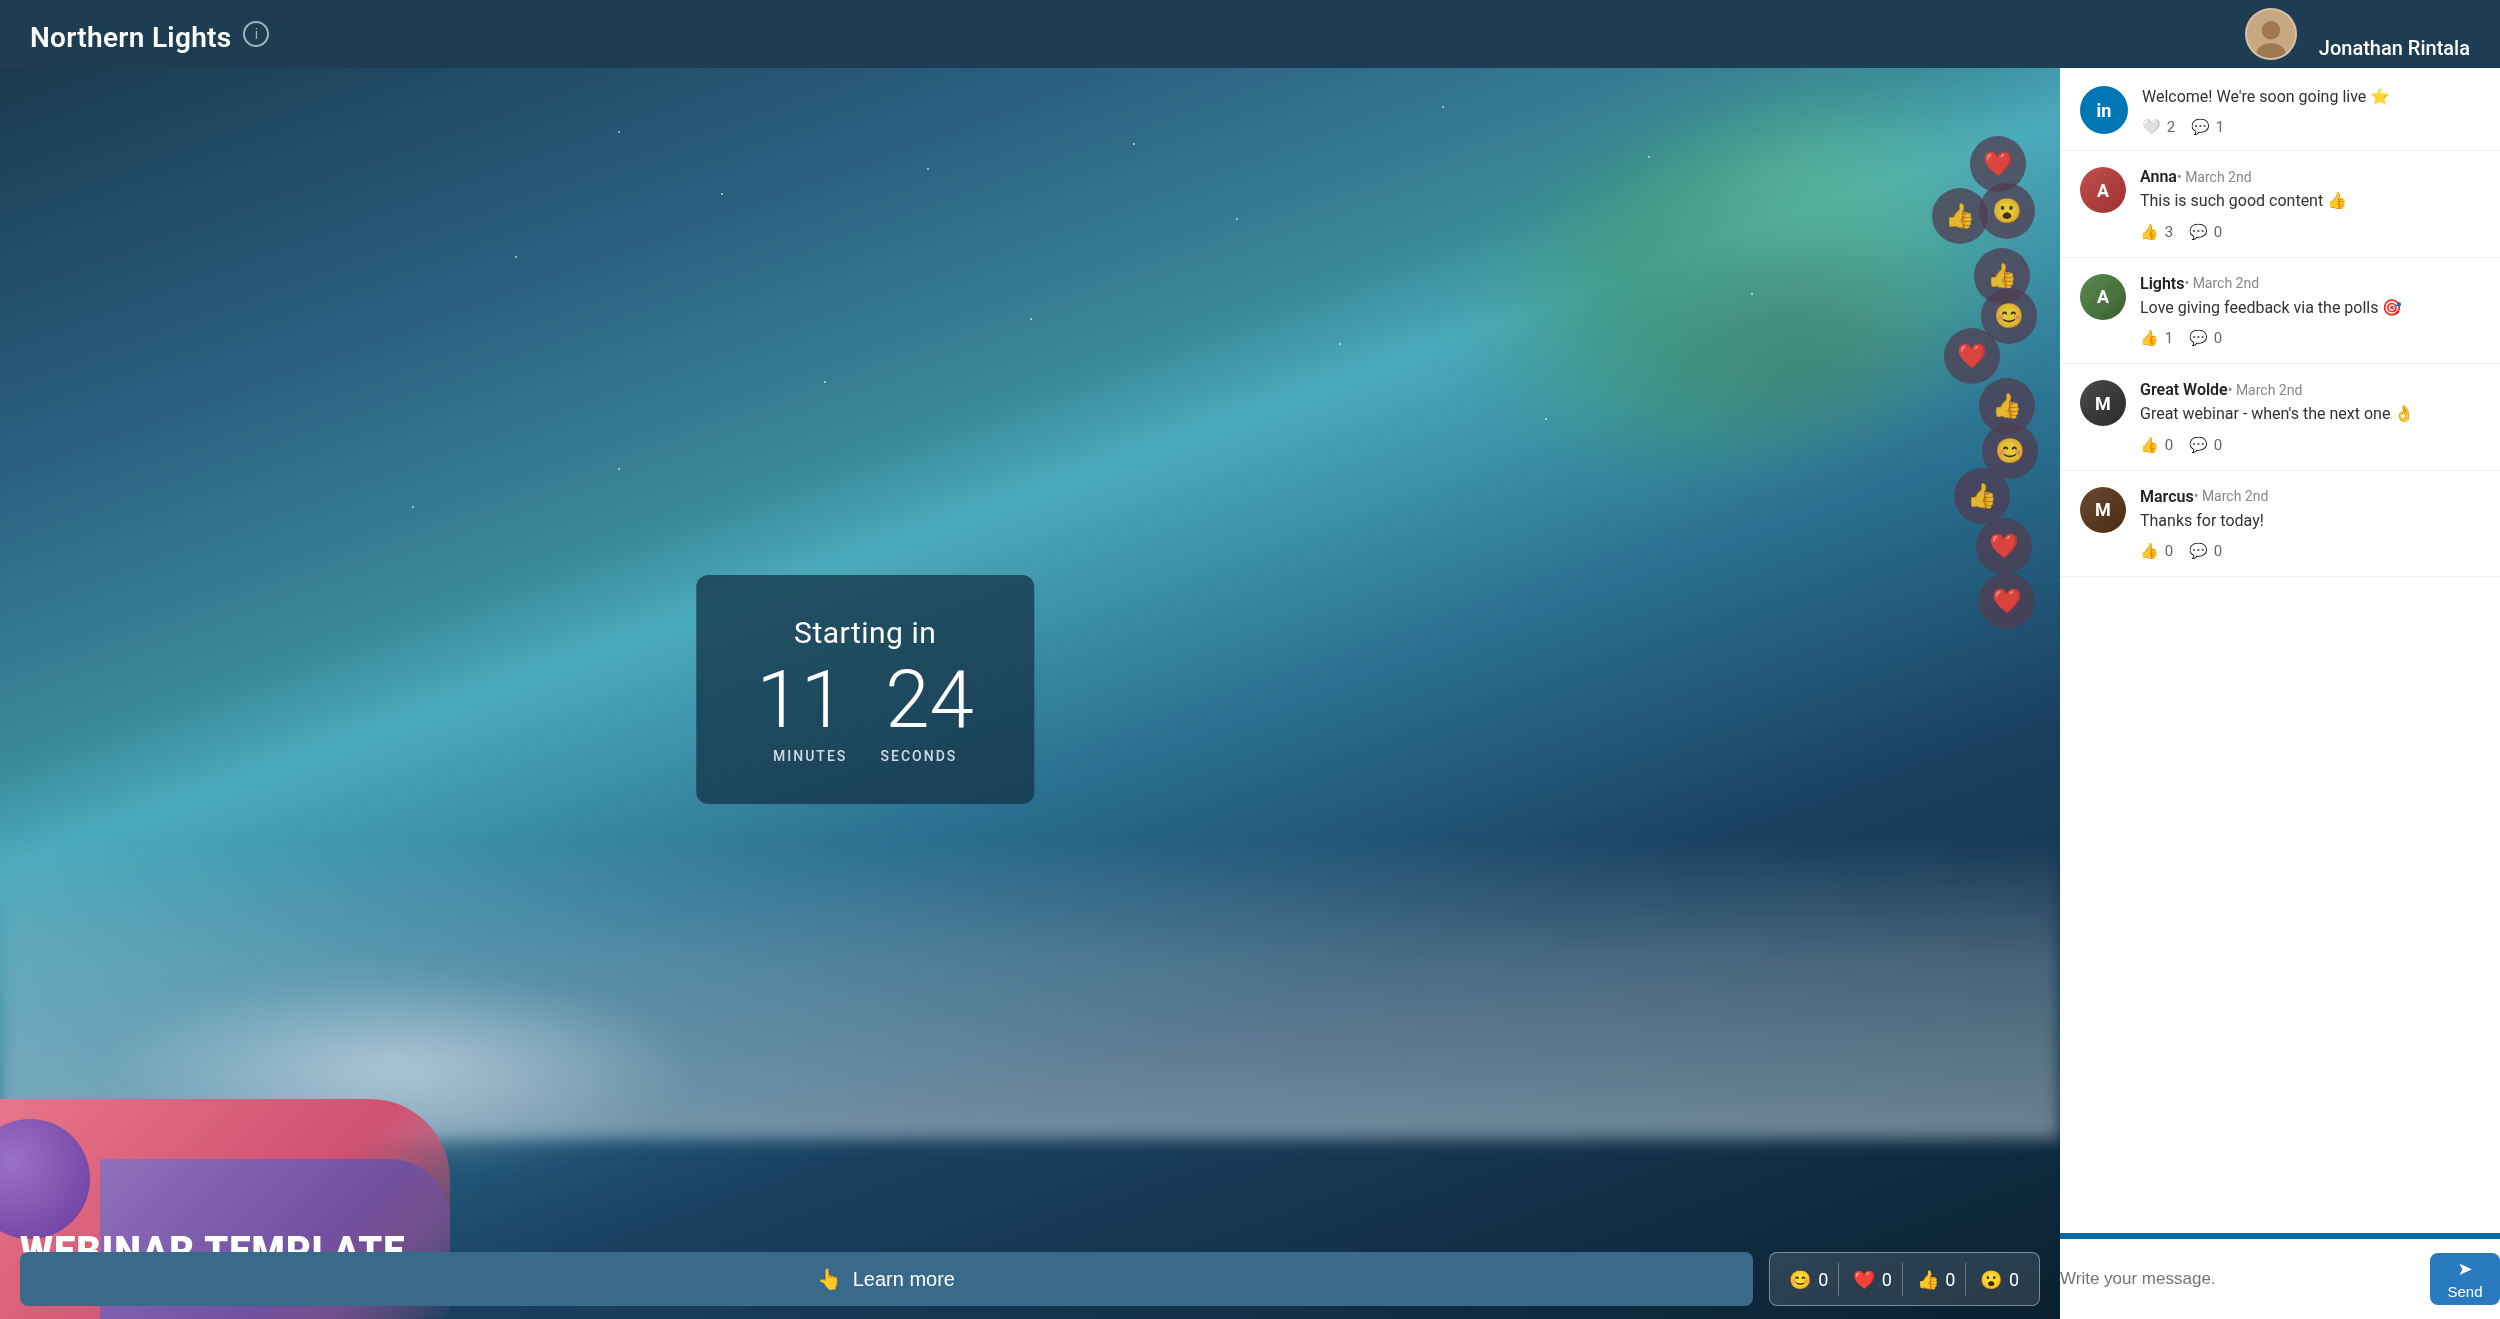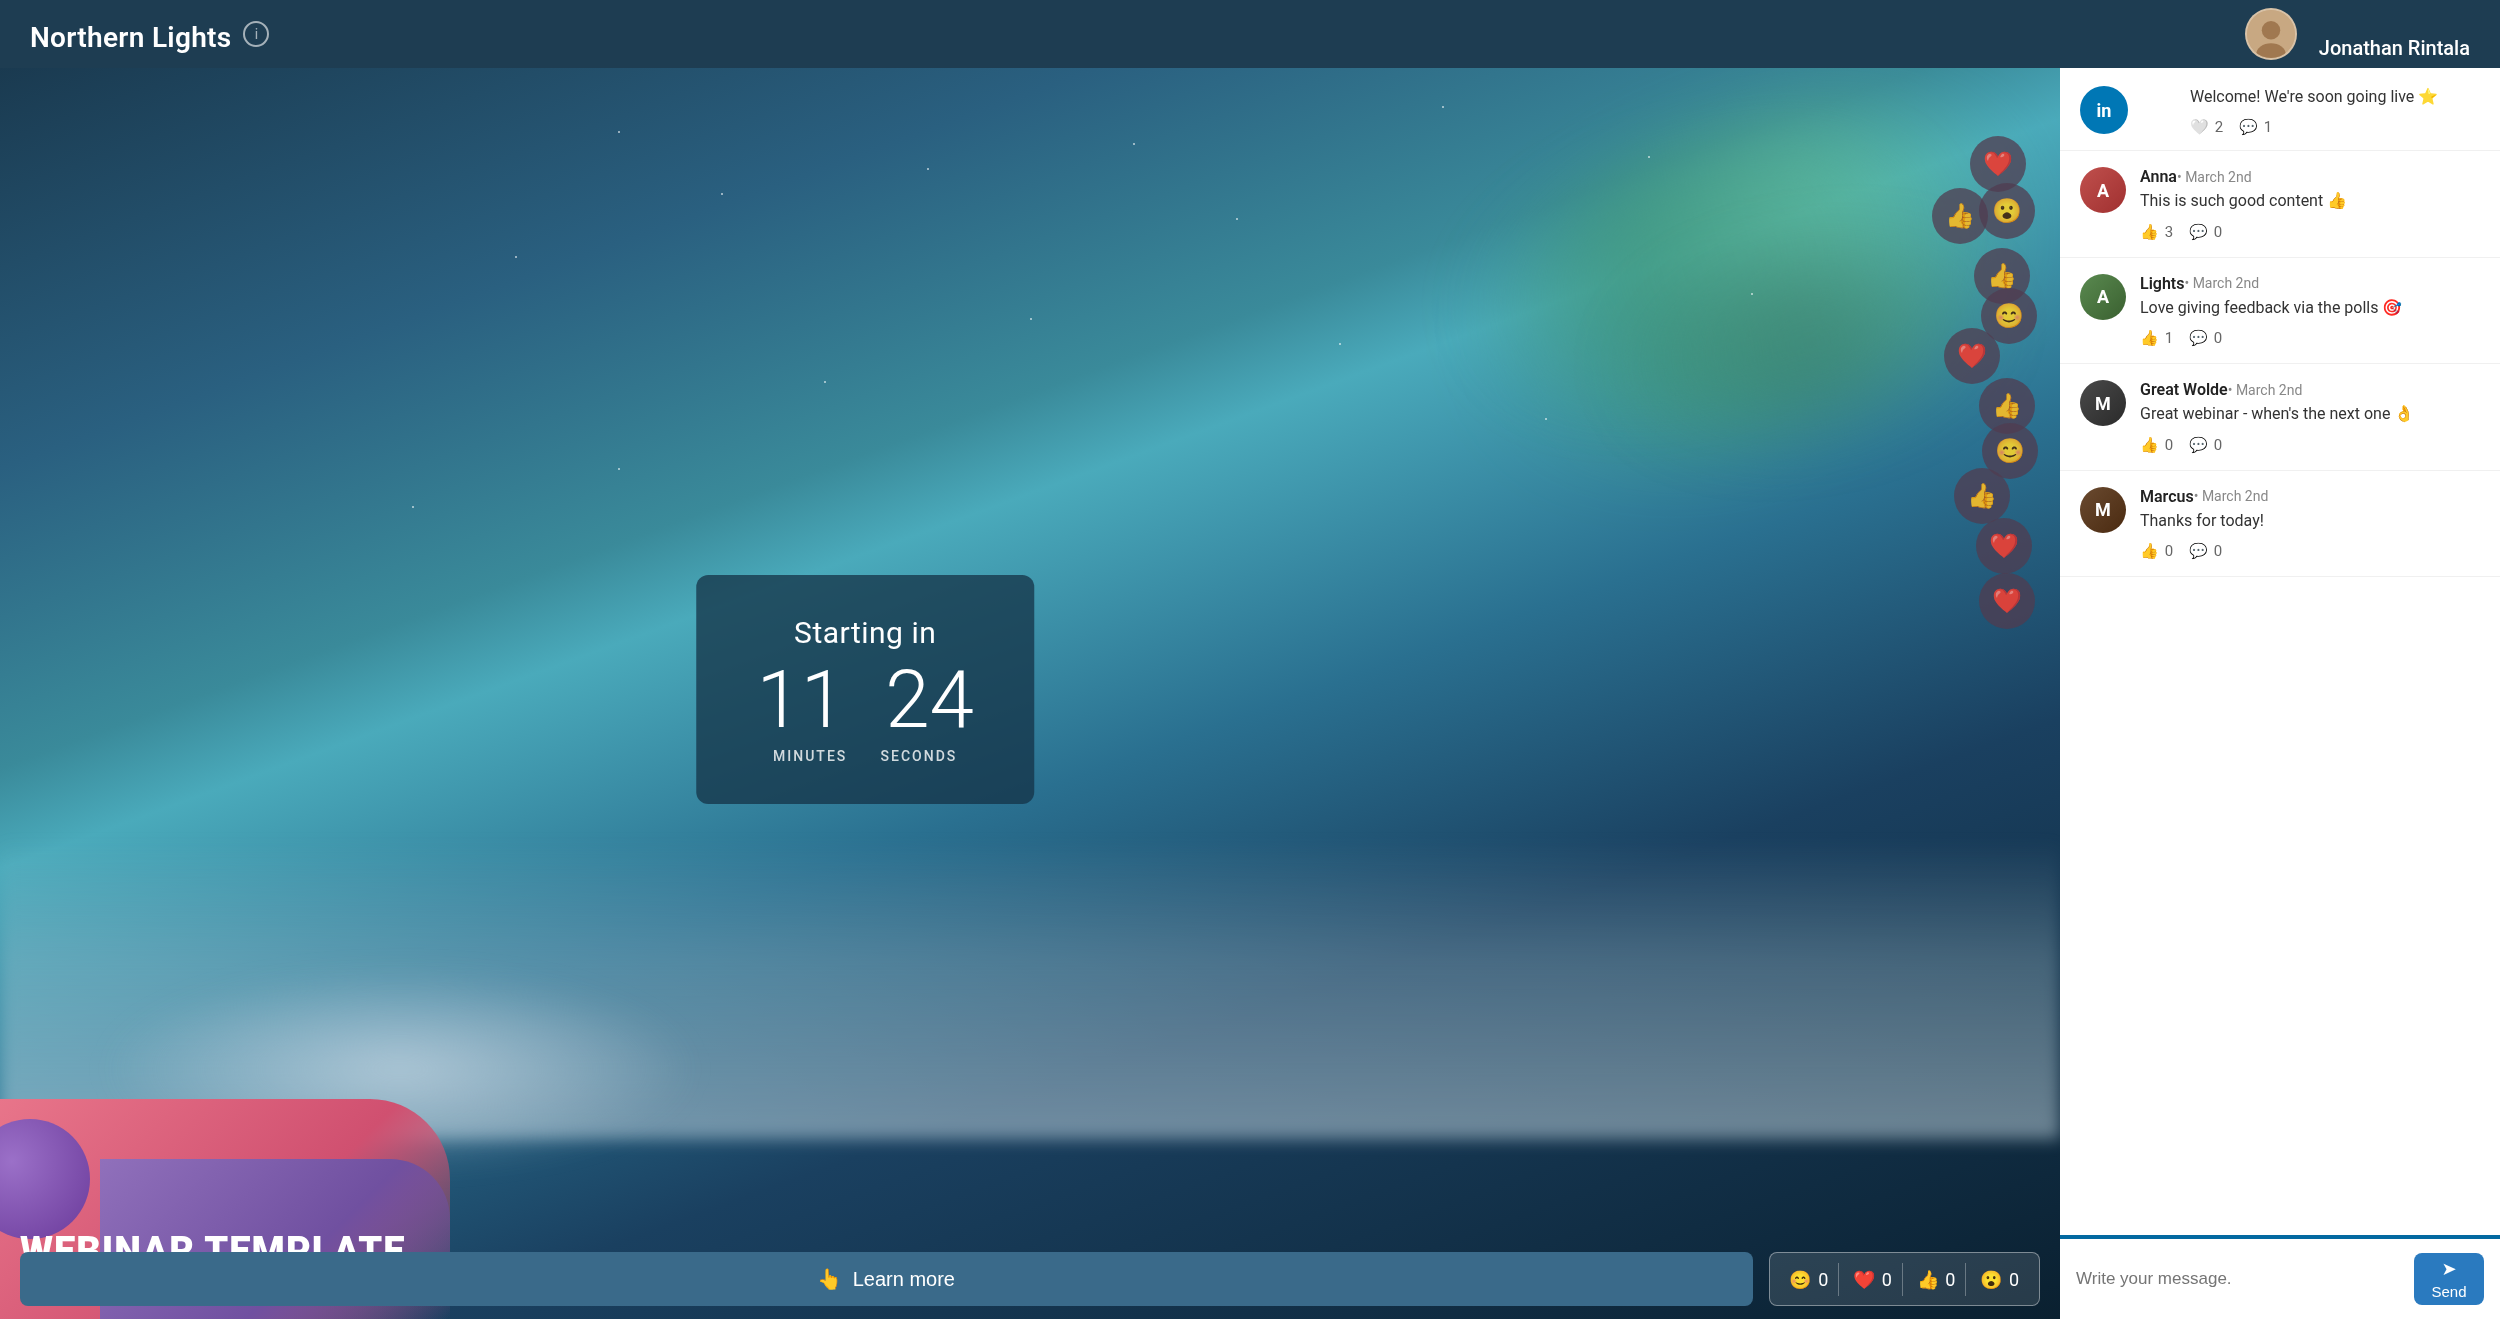--- a/index.html
+++ b/index.html
@@ -322,21 +322,21 @@
     }
 
     
     .linkedin-msg {
       display: flex;
       align-items: flex-start;
       padding: 18px 20px 14px;
       border-bottom: 1px solid #f0f0f0;
       gap: 14px;
     }
-    .msg-content { flex: 1; margin-left: 48px; }
+    .msg-content { flex: 1; }
     .msg-text {
       font-size: 16px;
       color: #333;
       line-height: 1.4;
       margin-bottom: 10px;
     }
     .msg-actions {
       display: flex;
       align-items: center;
       gap: 16px;
@@ -385,22 +385,22 @@
     .comment-text {
       font-size: 16px;
       color: #333;
       line-height: 1.4;
       margin-bottom: 10px;
     }
 
     
     .chat-input-area {
       margin-top: auto;
-      border-top: 4px solid #0369a1;
-      padding: 14px 16px;
+      border-top: 6px solid #0369a1;
+      padding: 14px 0;
       display: flex;
       align-items: center;
       gap: 12px;
       background: white;
     }
     .chat-input {
       flex: 1;
       border: none;
       outline: none;
       font-size: 17px;

